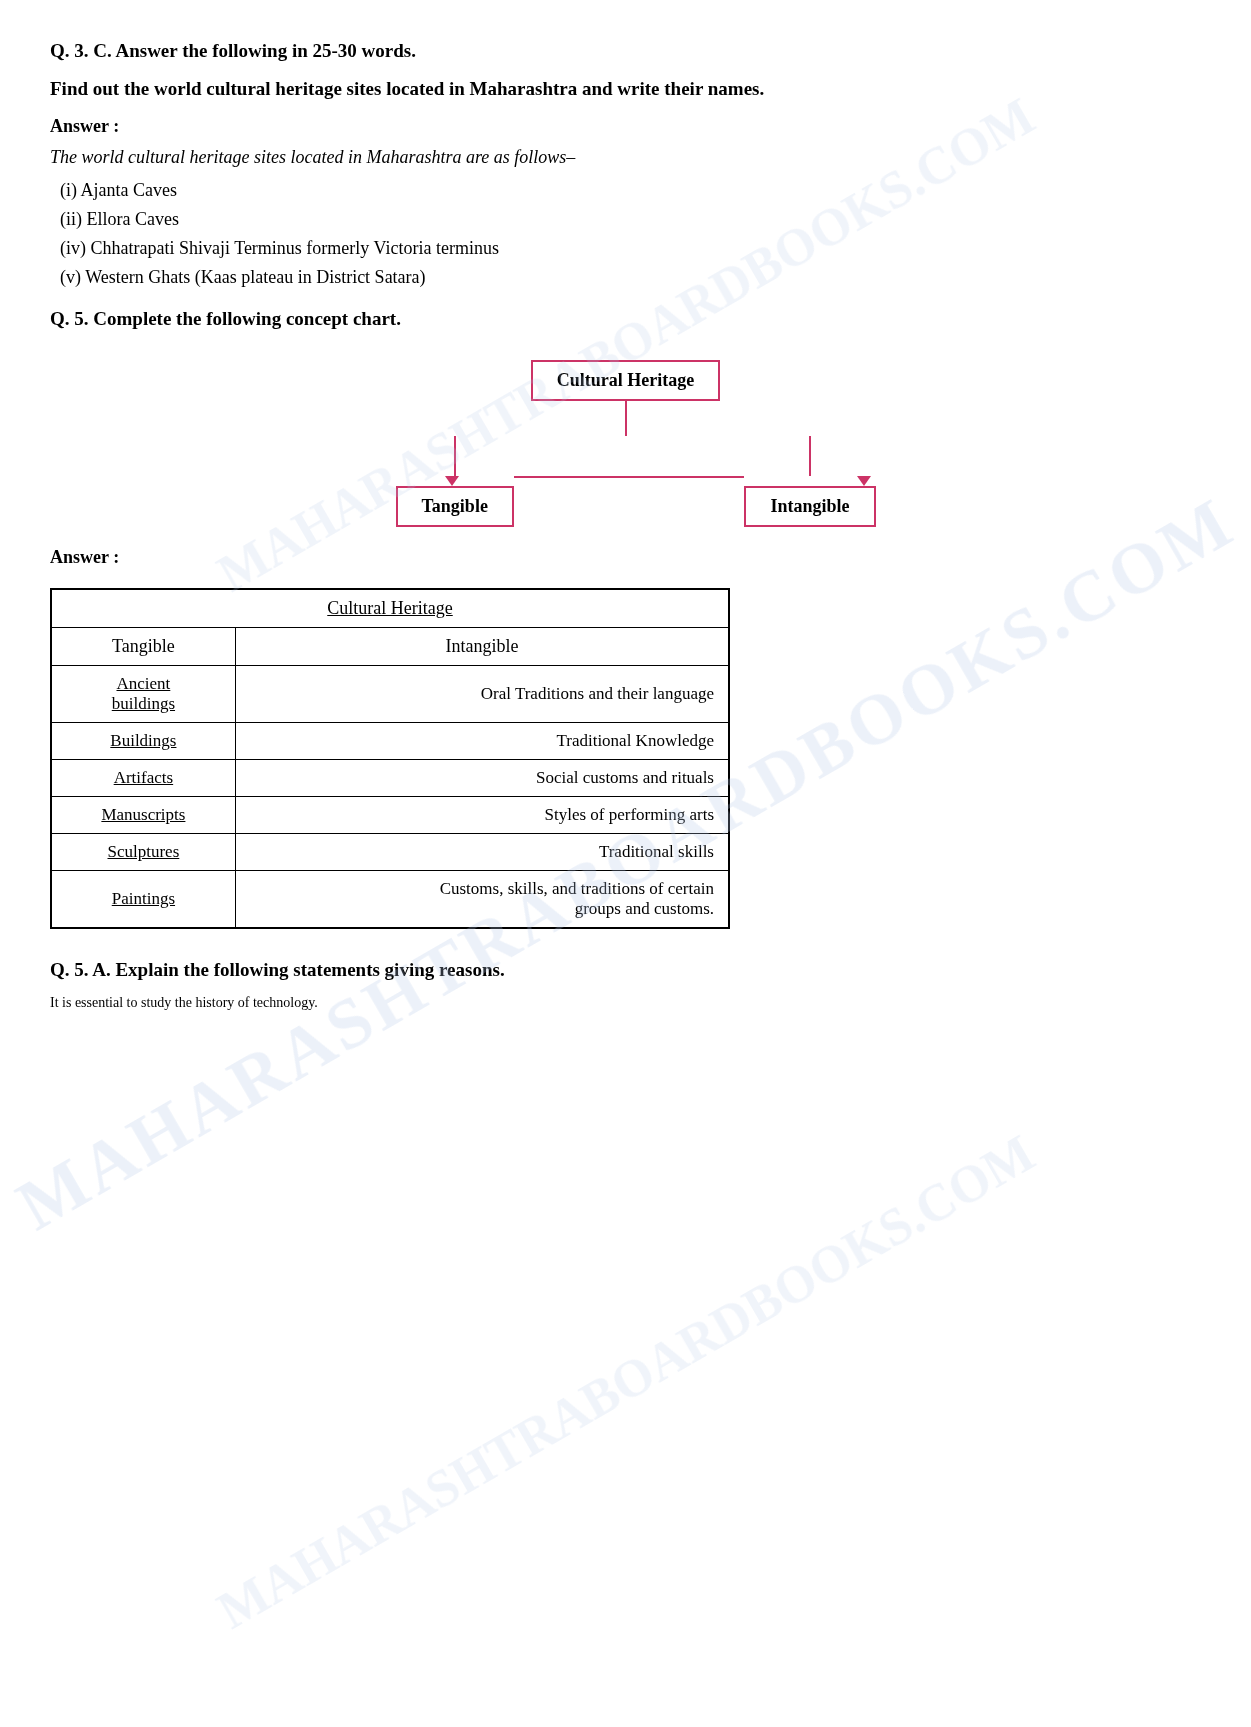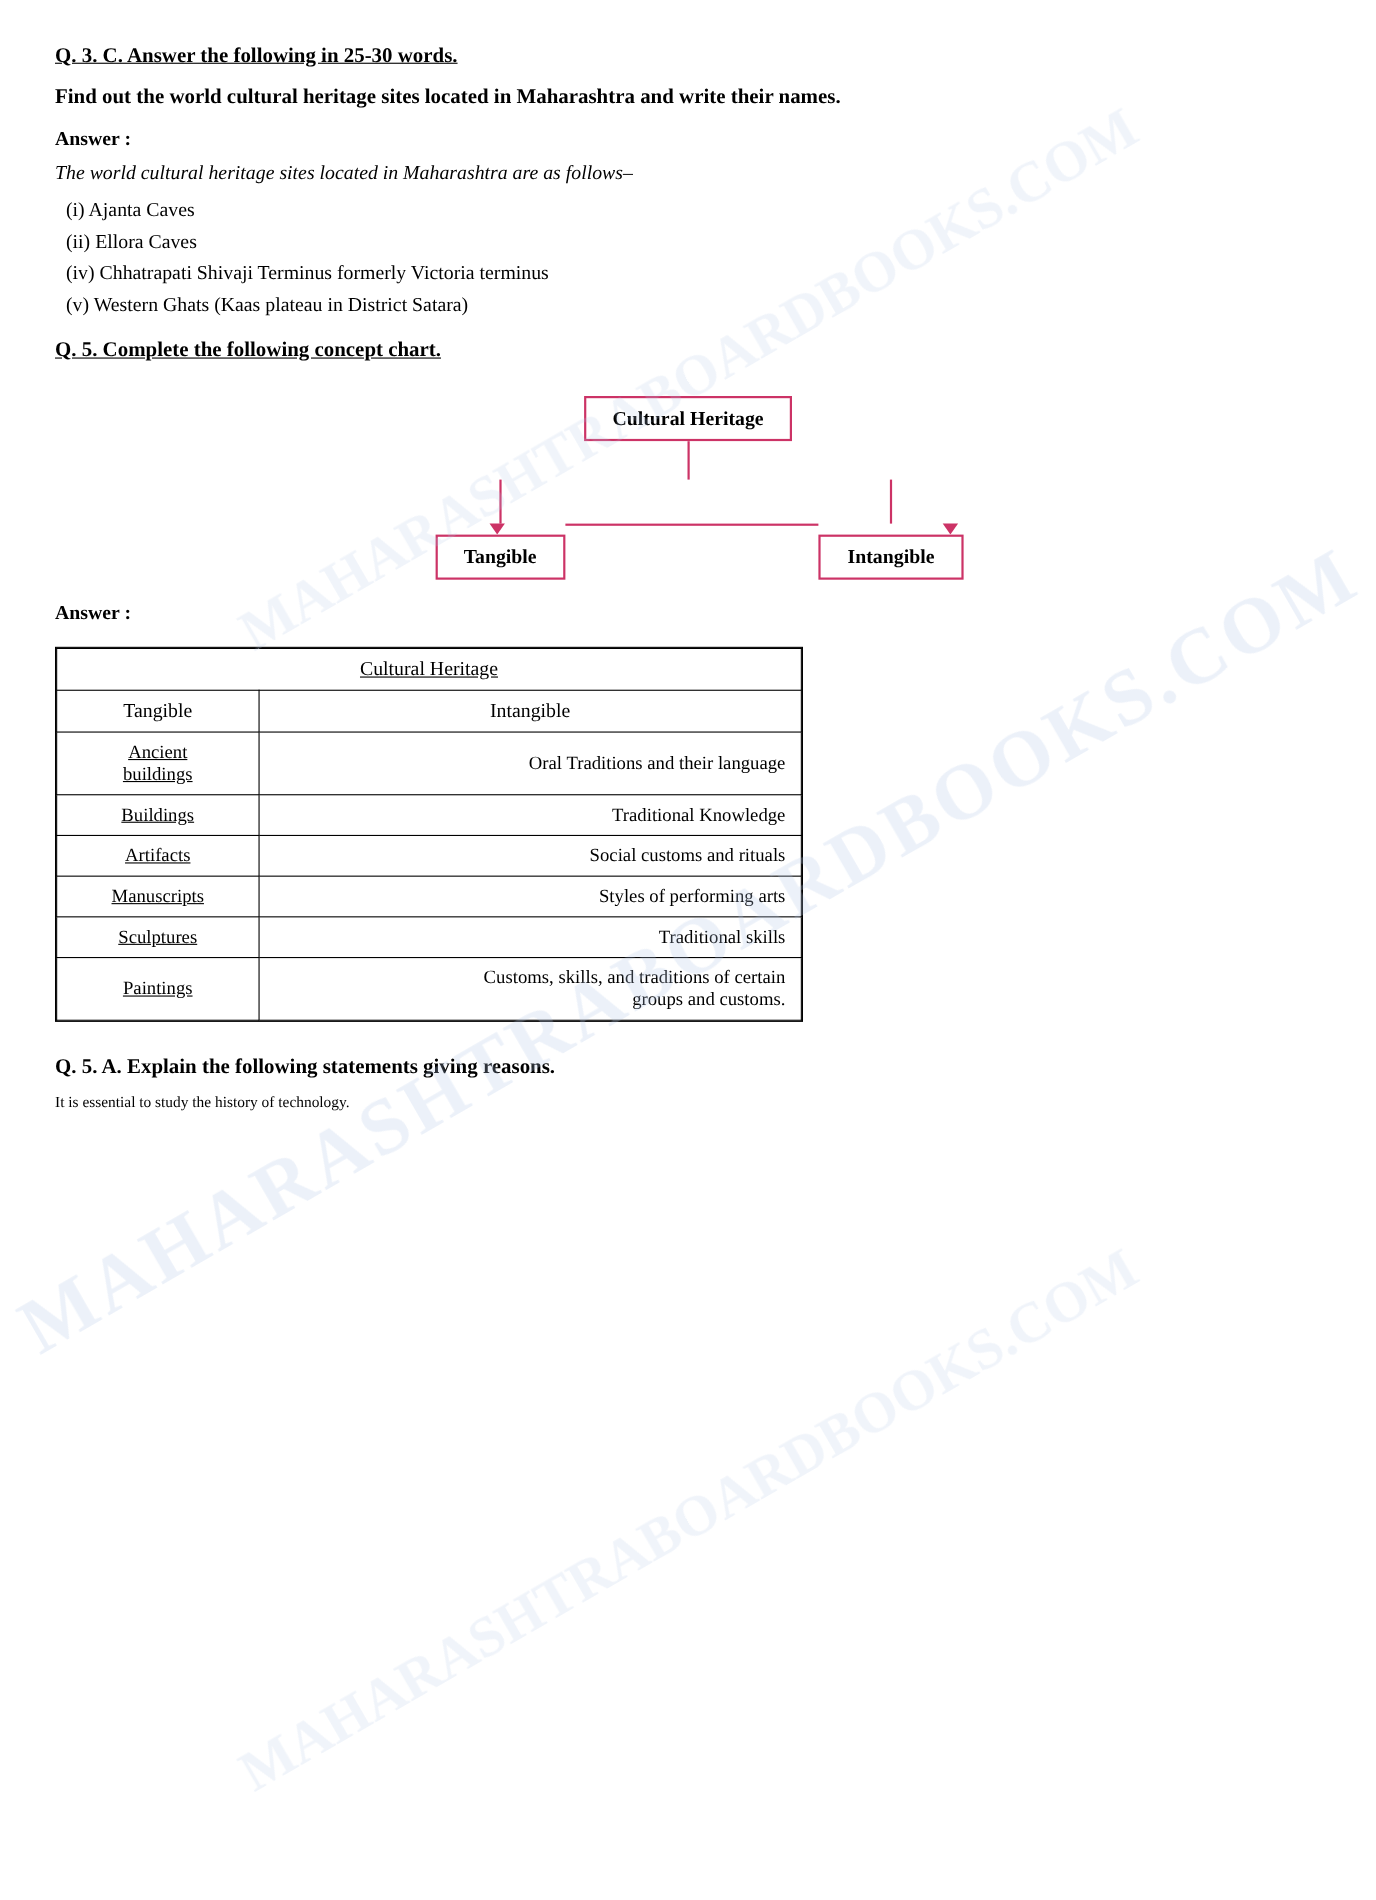--- a/index.html
+++ b/index.html
@@ -61,21 +61,20 @@
     }
 
     .section {
       margin-bottom: 20px;
     }
 
     .question-header {
       font-weight: bold;
       font-size: 19px;
       margin-bottom: 16px;
-      text-decoration: underline;
     }
 
     .question-text {
       font-weight: bold;
       font-size: 19px;
       margin-bottom: 16px;
     }
 
     .answer-label {
       font-weight: bold;

